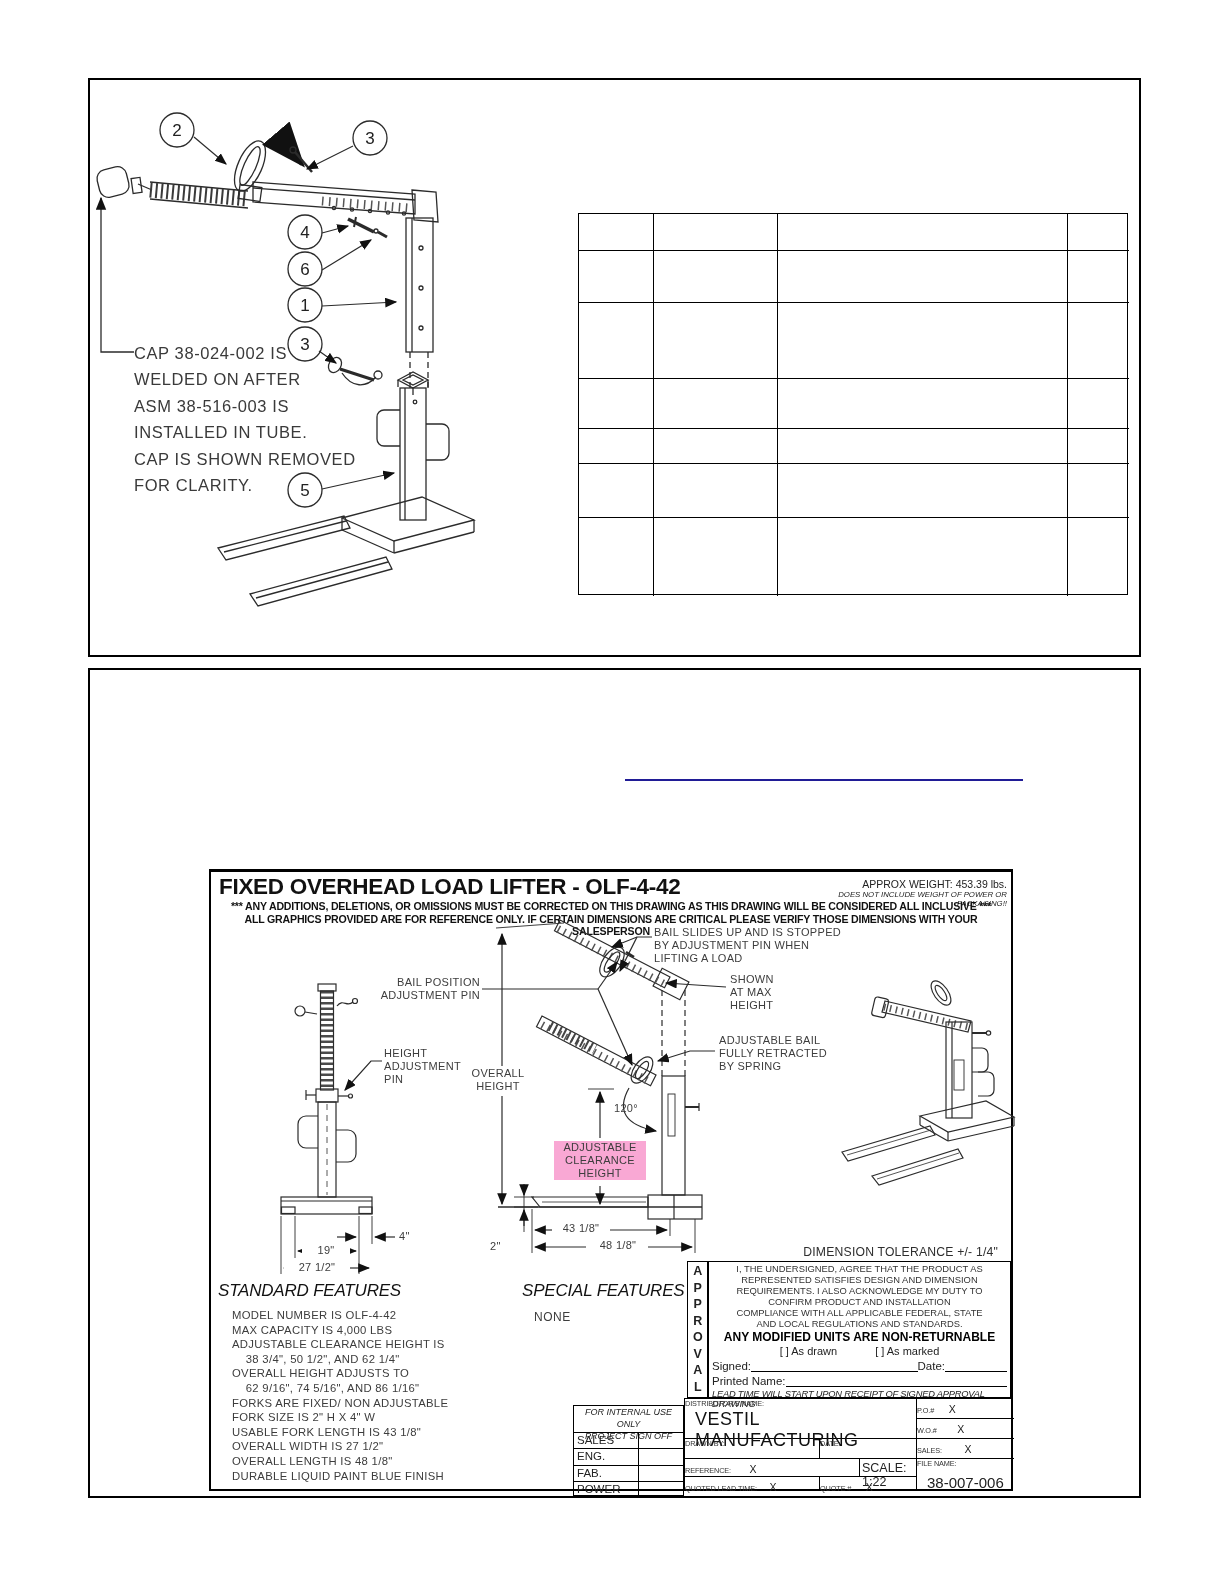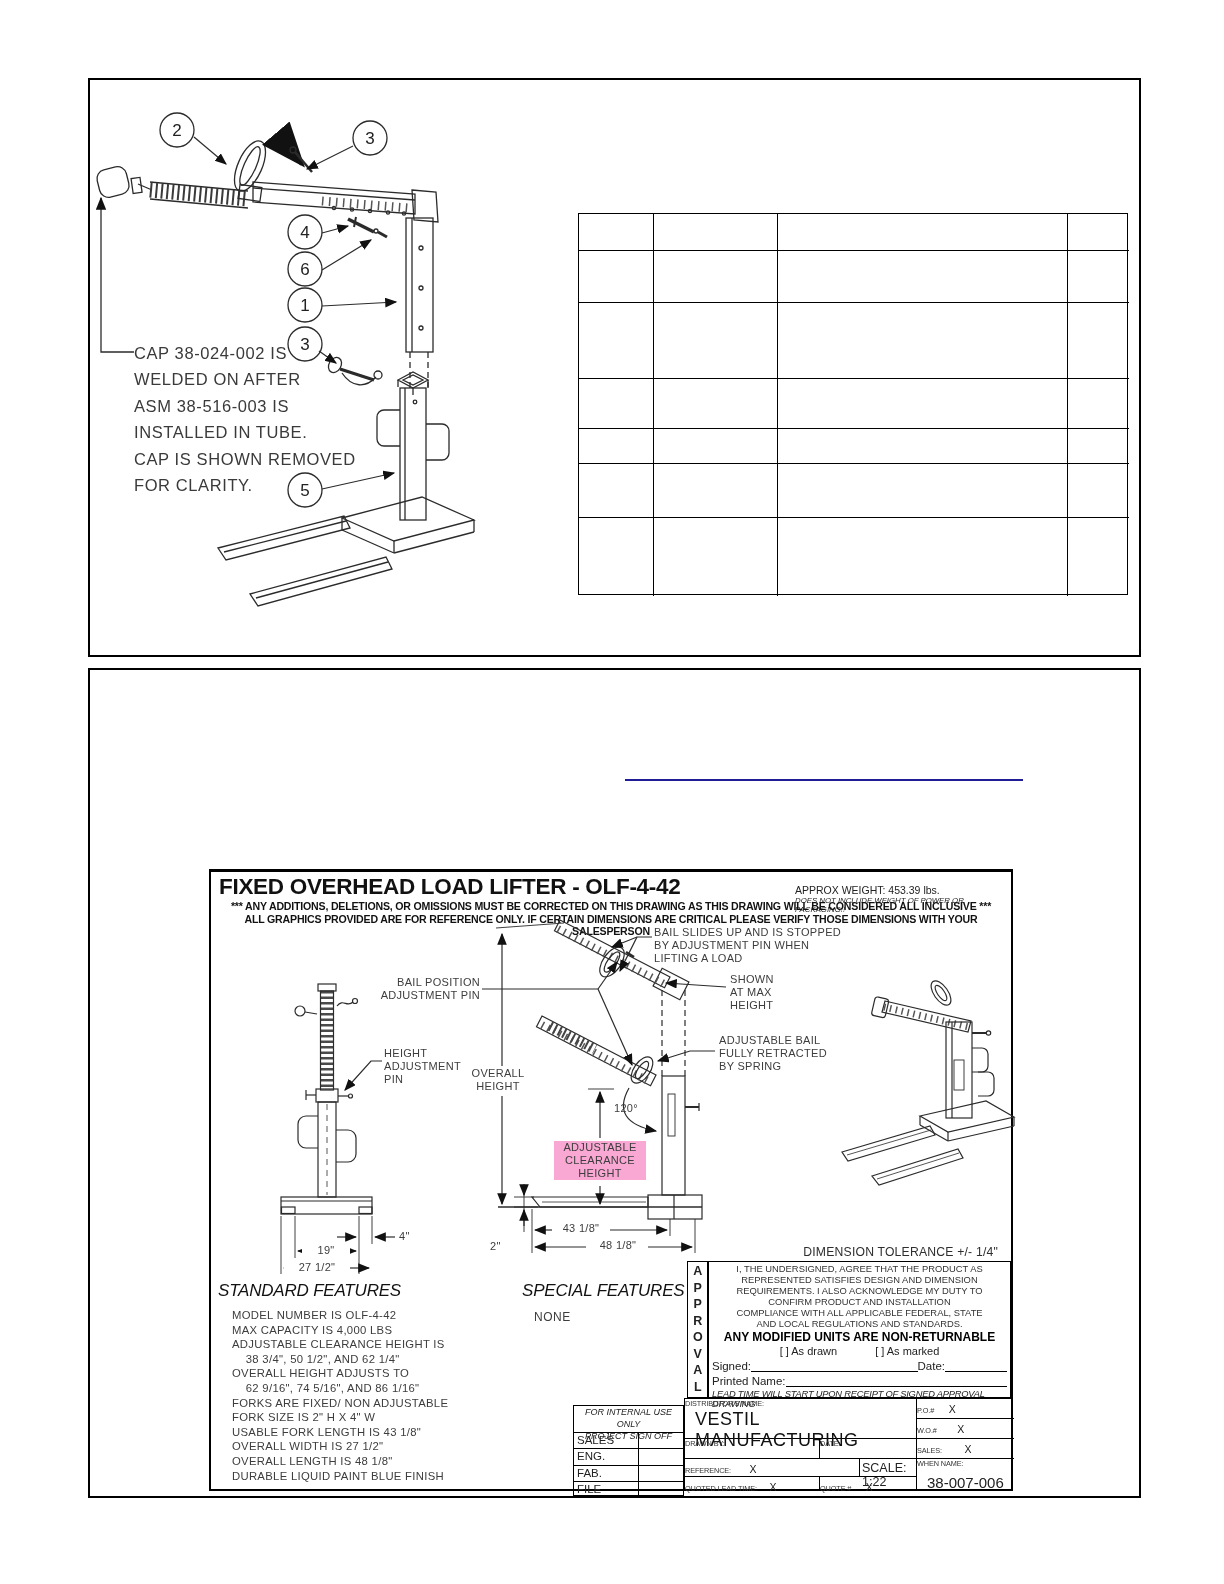--- a/index.html
+++ b/index.html
@@ -15,21 +15,21 @@
     grid-template-columns:75px 124px 290px 61px;grid-template-rows:37px 52px 76px 50px 35px 54px 78px;
     border:1.5px solid #000;box-sizing:border-box;}
   #parts-table div{border-right:1.2px solid #000;border-bottom:1.2px solid #000;}
   #parts-table div:nth-child(4n){border-right:none;}
   #parts-table div:nth-last-child(-n+4){border-bottom:none;}
   
   #link-line{position:absolute;left:535px;top:109px;width:398px;height:2px;background:#201c96;}
   
   #sheet{position:absolute;left:119px;top:199px;width:800px;height:617px;border:2px solid #000;border-top:3px solid #000;box-sizing:content-box;}
   #sheet-title{position:absolute;left:8px;top:2px;font-size:22.5px;font-weight:700;letter-spacing:-.3px;color:#111;}
-  #weight-block{position:absolute;left:584px;top:12px;width:212px;color:#222;}
+  #weight-block{position:absolute;left:584px;top:6px;width:212px;color:#222;text-align:right;}
   #weight-block .w1{font-size:10.5px;}
   #weight-block .w2{font-size:7.8px;font-style:italic;}
   .note{position:absolute;left:0;width:100%;text-align:center;font-size:10.6px;font-weight:700;letter-spacing:-.2px;color:#111;}
   .lbl{position:absolute;font-size:11px;color:#3d3d3d;line-height:1.18;letter-spacing:.3px;white-space:pre-line;}
   .ctr{text-align:center;}
   .rgt{text-align:right;}
   .dimlbl{background:#fff;padding:0 1px;}
   #std-heading,#spc-heading{position:absolute;font-size:17px;font-weight:400;font-style:italic;color:#111;letter-spacing:-.2px;}
   #features-list{position:absolute;font-size:11.3px;line-height:14.6px;color:#3d3d3d;letter-spacing:.3px;white-space:pre;}
   #special-none{position:absolute;font-size:12px;color:#3d3d3d;letter-spacing:.5px;}
@@ -452,21 +452,21 @@
       </div>
     <div class="row">
         <div class="lab">ENG.</div>
         <div class="blank"></div>
       </div>
     <div class="row">
         <div class="lab">FAB.</div>
         <div class="blank"></div>
       </div>
     <div class="row">
-        <div class="lab">FILE</div>
+        <div class="lab">POWER</div>
         <div class="blank"></div>
       </div>
   </div>
 
   <div id="titleblock">
 
     <div class="tb" style="left:0;top:0;width:232px;height:40px;border-right-width:1px;border-bottom-width:1px;">
       <div class="tl">DISTRIBUTOR'S NAME:</div>
       <div id="tb-name">VESTIL MANUFACTURING</div>
     </div>
@@ -501,17 +501,17 @@
     </div>
     <div class="tb" style="left:232px;top:20px;width:97px;height:20px;border-bottom-width:1px;">
       <span class="tl">W.O.#</span>
       <span class="tv" style="margin-left:16px;">X</span>
     </div>
     <div class="tb" style="left:232px;top:40px;width:97px;height:20px;border-bottom-width:1px;">
       <span class="tl">SALES:</span>
       <span class="tv" style="margin-left:18px;">X</span>
     </div>
     <div class="tb" style="left:232px;top:60px;width:97px;height:31px;">
-      <div class="tl">WHEN NAME:</div>
+      <div class="tl">FILE NAME:</div>
       <div id="tb-file">38-007-006</div>
     </div>
   </div>
 </div>
 
 </body></html>

